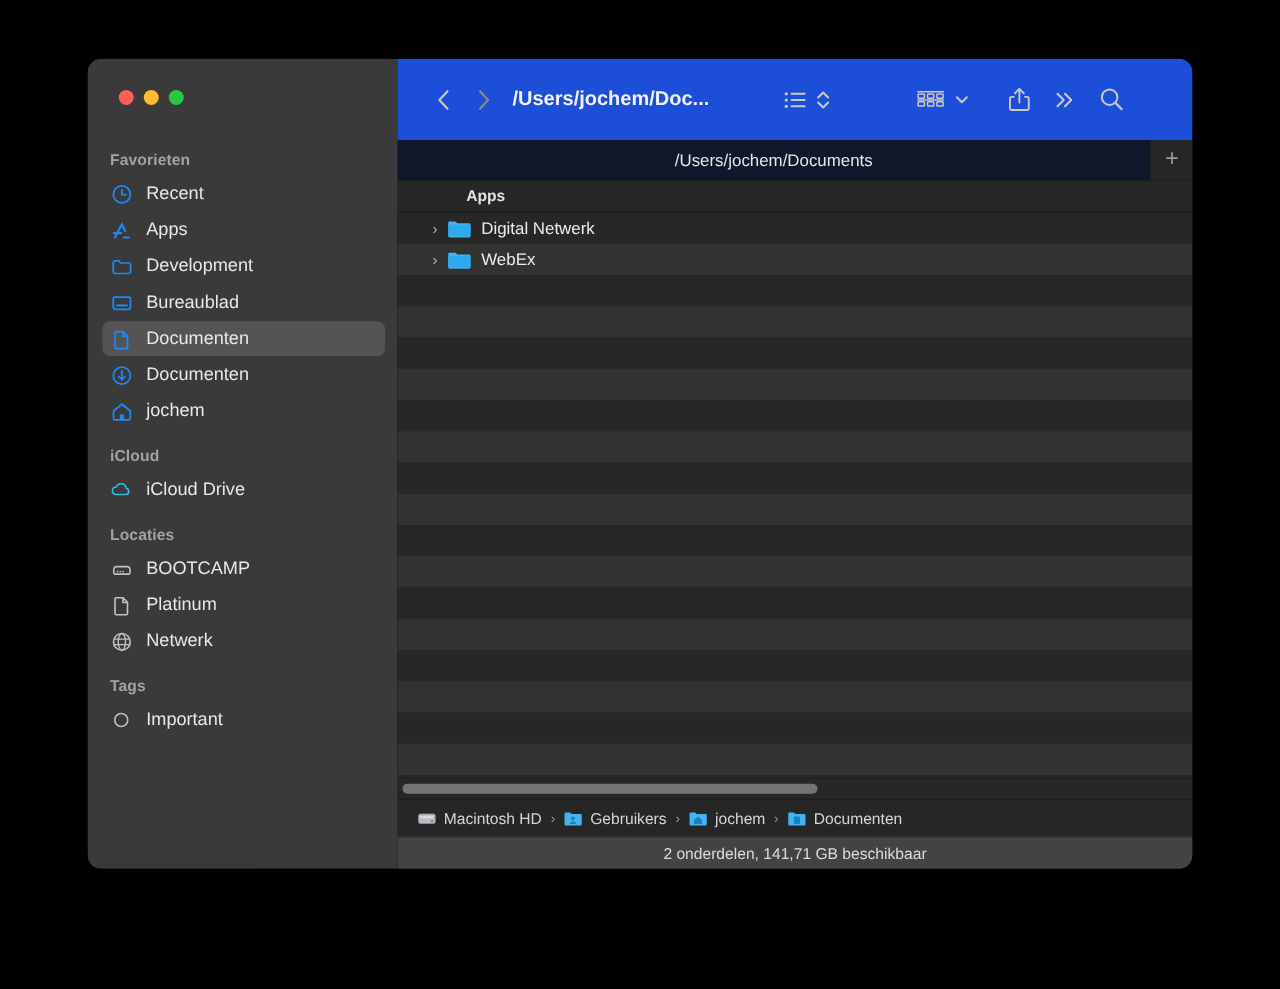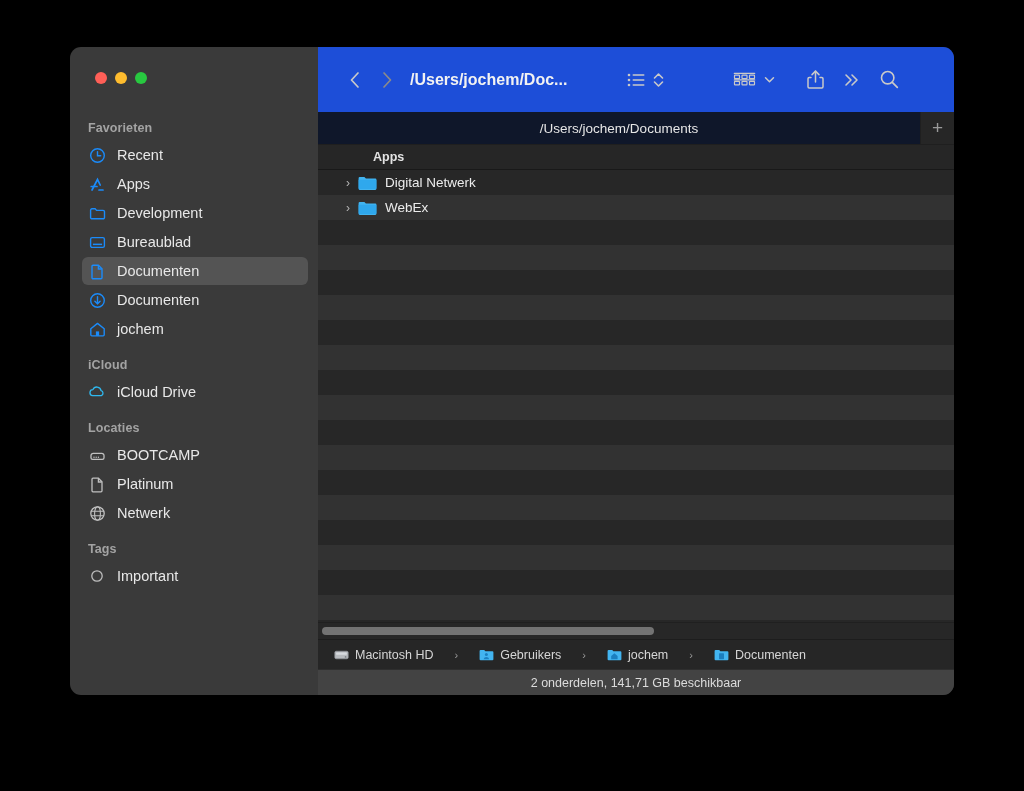--- a/index.html
+++ b/index.html
@@ -193,21 +193,21 @@
     border-radius: 4px;
   }
 
   
   #pathbar {
     height: 30px;
     background: #262626;
     display: flex;
     align-items: center;
     padding-left: 16px;
-    gap: 19px;
+    gap: 5px;
     flex: 0 0 30px;
     border-top: 1px solid #1d1d1d;
   }
   .crumb { display: flex; align-items: center; gap: 6px; cursor: default; }
   .crumb-label { color: #d6d6d6; font-size: 12.5px; white-space: nowrap; }
   .crumb-sep { color: #9a9a9a; font-size: 11px; margin: 0 2px; }
   .crumb-icon { width: 15px; height: 14px; flex: 0 0 15px; }
 
   
   #statusbar {

